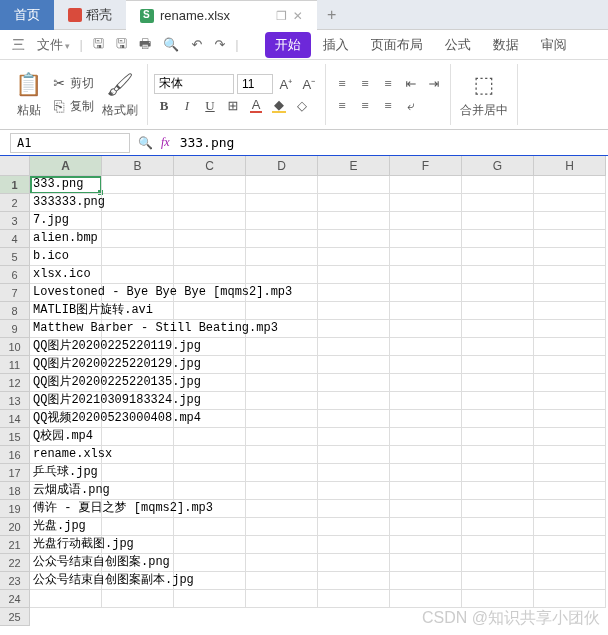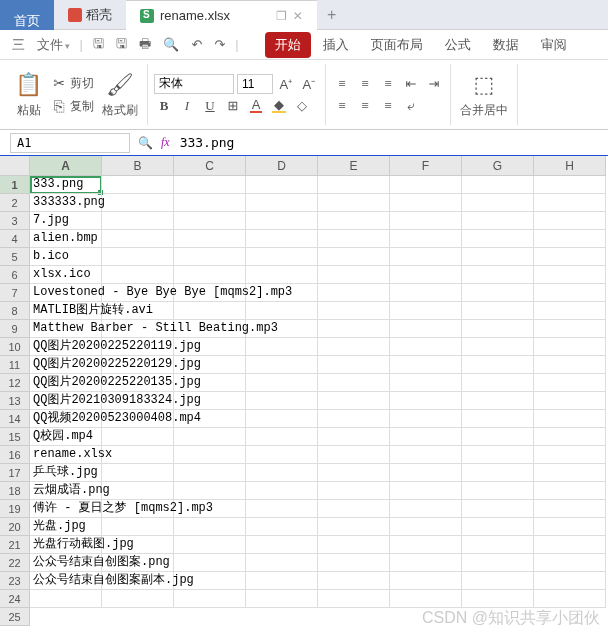--- a/index.html
+++ b/index.html
@@ -1,36 +1,36 @@
 <!DOCTYPE html>
 <html><head>
 <meta charset="utf-8">
 <style>
 * { box-sizing: border-box; margin: 0; padding: 0; font-family: "Microsoft YaHei", sans-serif; }
 body { width: 608px; height: 635px; background: #fff; font-size: 12px; overflow: hidden; position: relative; }
 
 .title-bar { height: 30px; display: flex; background: #e6eaf0; border-bottom: 1px solid #d0d0d0; }
 .tab { height: 30px; display: flex; align-items: center; padding: 0 14px; font-size: 13px; position: relative; }
-.tab-home { background: #4a7cbf; color: #fff; align-items: flex-end; }
+.tab-home { background: #4a7cbf; color: #fff; }
 .tab-dkq { color: #333; }
 .tab-dkq .tab-icon { width: 14px; height: 14px; background: #d94b3c; border-radius: 2px; margin-right: 4px; display: inline-block; }
 .tab-file { background: #fff; color: #333; border-top: 1px solid #d0d0d0; }
 .tab-file .tab-icon { width: 14px; height: 14px; background: #3a9e5f; border-radius: 2px; margin-right: 6px; display: inline-block; position: relative; }
 .tab-file .tab-icon::after { content: "S"; color: #fff; font-size: 10px; font-weight: bold; position: absolute; left: 3px; top: 0; }
 .tab-file .win-ctrl { margin-left: 46px; color: #aaa; font-size: 12px; }
 .tab-plus { padding: 0 10px; color: #888; font-size: 16px; }
 
 .quick-bar { height: 30px; padding: 0 8px; display: flex; align-items: center; gap: 4px; border-bottom: 1px solid #ddd; font-size: 13px; color: #555; }
 .qb-sep { color: #ccc; margin: 0 2px; }
 .qb-btn { padding: 2px 4px; color: #666; }
 .menu-chev { color: #999; font-size: 9px; margin-left: 2px; }
 
 .ribbon-tabs { display: inline-flex; align-items: center; gap: 2px; margin-left: 20px; }
 .ribtab { padding: 4px 10px; color: #555; }
-.ribtab.active { background: #b91c1c; color: #fff; border-radius: 4px; }
+.ribtab.active { background: #6d28d9; color: #fff; border-radius: 4px; }
 
 .ribbon { height: 70px; border-bottom: 1px solid #ccc; display: flex; padding: 4px 6px; font-size: 12px; color: #555; }
 .ribgrp { display: flex; flex-direction: column; padding: 0 6px; border-right: 1px solid #e0e0e0; justify-content: center; gap: 2px; }
 .ribbtn { display: flex; align-items: center; gap: 3px; padding: 2px 3px; white-space: nowrap; }
 .ribbtn-v { flex-direction: column; justify-content: center; text-align: center; }
 .icon { width: 16px; height: 16px; display: inline-flex; align-items: center; justify-content: center; font-size: 14px; }
 .icon-lg { width: 28px; height: 28px; font-size: 22px; }
 .font-sel { border: 1px solid #ccc; padding: 1px 4px; font-size: 12px; width: 80px; height: 20px; }
 .size-sel { border: 1px solid #ccc; padding: 1px 4px; font-size: 12px; width: 36px; height: 20px; }
 .fmt-btn { width: 20px; height: 20px; border: 1px solid transparent; display: inline-flex; align-items: center; justify-content: center; font-size: 13px; font-family: "Times New Roman", serif; }

